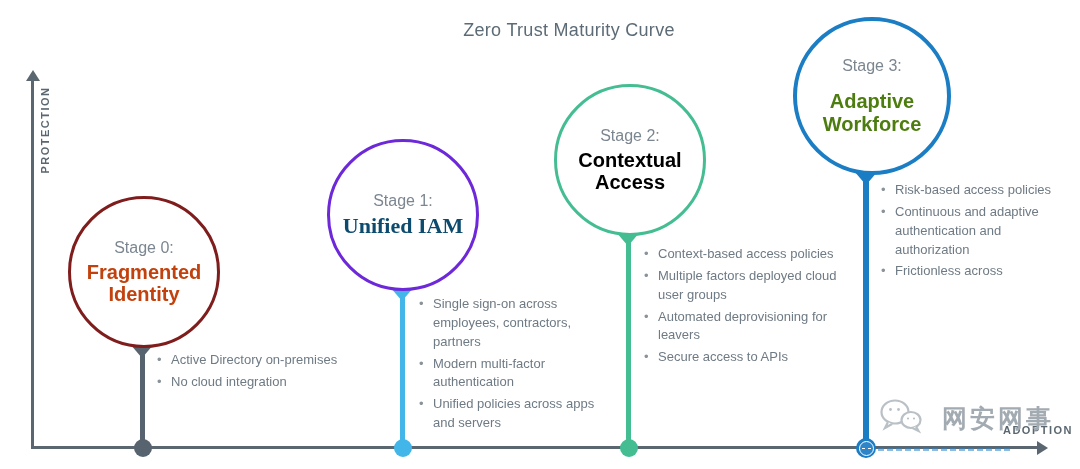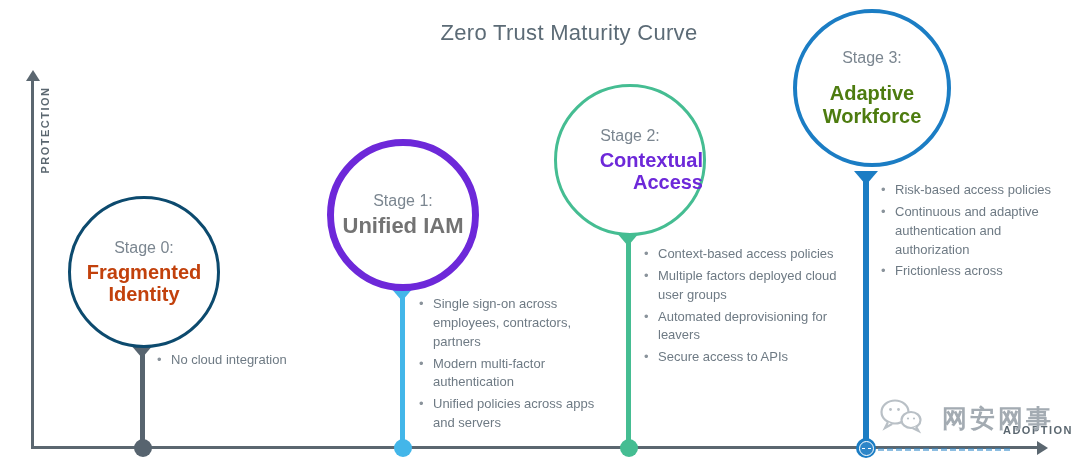--- a/index.html
+++ b/index.html
@@ -3,21 +3,21 @@
 <meta charset="utf-8">
 <style>
   * { margin:0; padding:0; box-sizing:border-box; }
   body { background:#ffffff; font-family:"Liberation Sans", sans-serif; }
   #canvas {
     position:relative; width:1080px; height:469px; background:#ffffff;
     overflow:hidden;
   }
   .title {
     position:absolute; left:58px; right:0; top:20px; text-align:center;
-    font-size:22px; font-weight:500; color:#5C6B76; letter-spacing:0.3px;
+    font-size:18px; font-weight:500; color:#5C6B76; letter-spacing:0.3px;
   }
   
   .y-axis-line { position:absolute; left:31px; top:80px; width:3px; height:367px; background:#5B6770; }
   .y-axis-arrow { position:absolute; left:26px; top:70px; width:0; height:0;
     border-left:7px solid transparent; border-right:7px solid transparent; border-bottom:11px solid #5B6770; }
   .y-label {
     position:absolute; left:-9px; top:123px; width:110px; height:14px; text-align:center;
     transform:rotate(-90deg); font-size:11px; font-weight:bold; letter-spacing:1.5px; color:#5B6770;
   }
   .x-axis-line { position:absolute; left:31px; top:446px; width:1008px; height:3px; background:#5B6770; }
@@ -40,45 +40,45 @@
     border-left:12px solid transparent; border-right:12px solid transparent; }
   .dot { position:absolute; width:18px; height:18px; border-radius:50%; z-index:4; }
   .bullets { position:absolute; list-style:none; z-index:2; }
   .bullets li {
     position:relative; padding-left:15px; font-size:13px; line-height:1.45;
     color:#6E7A84; margin-bottom:3px;
   }
   .bullets li::before { content:"•"; position:absolute; left:1px; top:0; color:#8A939B; }
 
   
-  .s0 .circle { left:68px; top:196px; width:152px; height:152px; border:3px solid #0c4a6e; }
+  .s0 .circle { left:68px; top:196px; width:152px; height:152px; border:3px solid #7f1d1d; }
   .s0 .stage-name { font-size:20px; color:#c2410c; }
   .s0 .stem { left:140px; top:345px; width:5px; height:103px; background:#57646F; }
   .s0 .funnel { left:130px; top:344px; border-top:14px solid #57646F; }
   .s0 .dot { left:134px; top:439px; background:#57646F; }
   .s0 .bullets { left:156px; top:351px; width:235px; }
 
   
-  .s1 .circle { left:327px; top:139px; width:152px; height:152px; border:7px solid #6d28d9; }
-  .s1 .stage-name { font-size:22px; color:#737373; }
+  .s1 .circle { left:327px; top:139px; width:152px; height:152px; border:3px solid #6d28d9; }
+  .s1 .stage-name { font-size:22px; color:#0c4a6e;font-family:Liberation Serif, serif; }
   .s1 .stem { left:400px; top:288px; width:5px; height:160px; background:#43B6E9; }
   .s1 .funnel { left:390px; top:287px; border-top:14px solid #43B6E9; }
   .s1 .dot { left:394px; top:439px; background:#43B6E9; }
   .s1 .bullets { left:418px; top:295px; width:190px; }
 
   
   .s2 .circle { left:554px; top:84px; width:152px; height:152px; border:3px solid #45BD92; }
-  .s2 .stage-name { font-size:20px; color:#6d28d9;text-align:right; }
+  .s2 .stage-name { font-size:20px; color:#000000; }
   .s2 .stem { left:626px; top:233px; width:5px; height:215px; background:#45BD92; }
   .s2 .funnel { left:616px; top:232px; border-top:14px solid #45BD92; }
   .s2 .dot { left:620px; top:439px; background:#45BD92; }
   .s2 .bullets { left:643px; top:245px; width:205px; }
 
   
-  .s3 .circle { left:793px; top:9px; width:158px; height:158px; border:4px solid #1B7DC4;gap:11px; }
+  .s3 .circle { left:793px; top:17px; width:158px; height:158px; border:4px solid #1B7DC4;gap:11px; }
   .s3 .stage-name { font-size:20px; color:#4d7c0f; }
   .s3 .stem { left:863px; top:172px; width:6px; height:276px; background:#1B7DC4; }
   .s3 .funnel { left:854px; top:171px; border-top:14px solid #1B7DC4; }
   .s3 .dot { left:856px; top:438px; width:20px; height:20px; background:#1B7DC4; }
   .s3 .bullets { left:880px; top:181px; width:180px; }
 
   
   .watermark { position:absolute; left:878px; top:398px; display:flex; align-items:center; z-index:5; }
   .watermark-text { font-size:25px; font-weight:600; color:#A3ABB2; letter-spacing:3px; margin-left:18px; }
   .axis-wm-dashes {
@@ -110,20 +110,21 @@
 
   <div class="s0">
     <div class="stem"></div>
     <div class="funnel"></div>
     <div class="dot"></div>
     <div class="circle">
       <div class="stage-label">Stage 0:</div>
       <div class="stage-name">Fragmented Identity</div>
     </div>
     <ul class="bullets">
+      <li>Active Directory on-premises</li>
       <li>No cloud integration</li>
     </ul>
   </div>
 
   <div class="s1">
     <div class="stem"></div>
     <div class="funnel"></div>
     <div class="dot"></div>
     <div class="circle">
       <div class="stage-label">Stage 1:</div>

